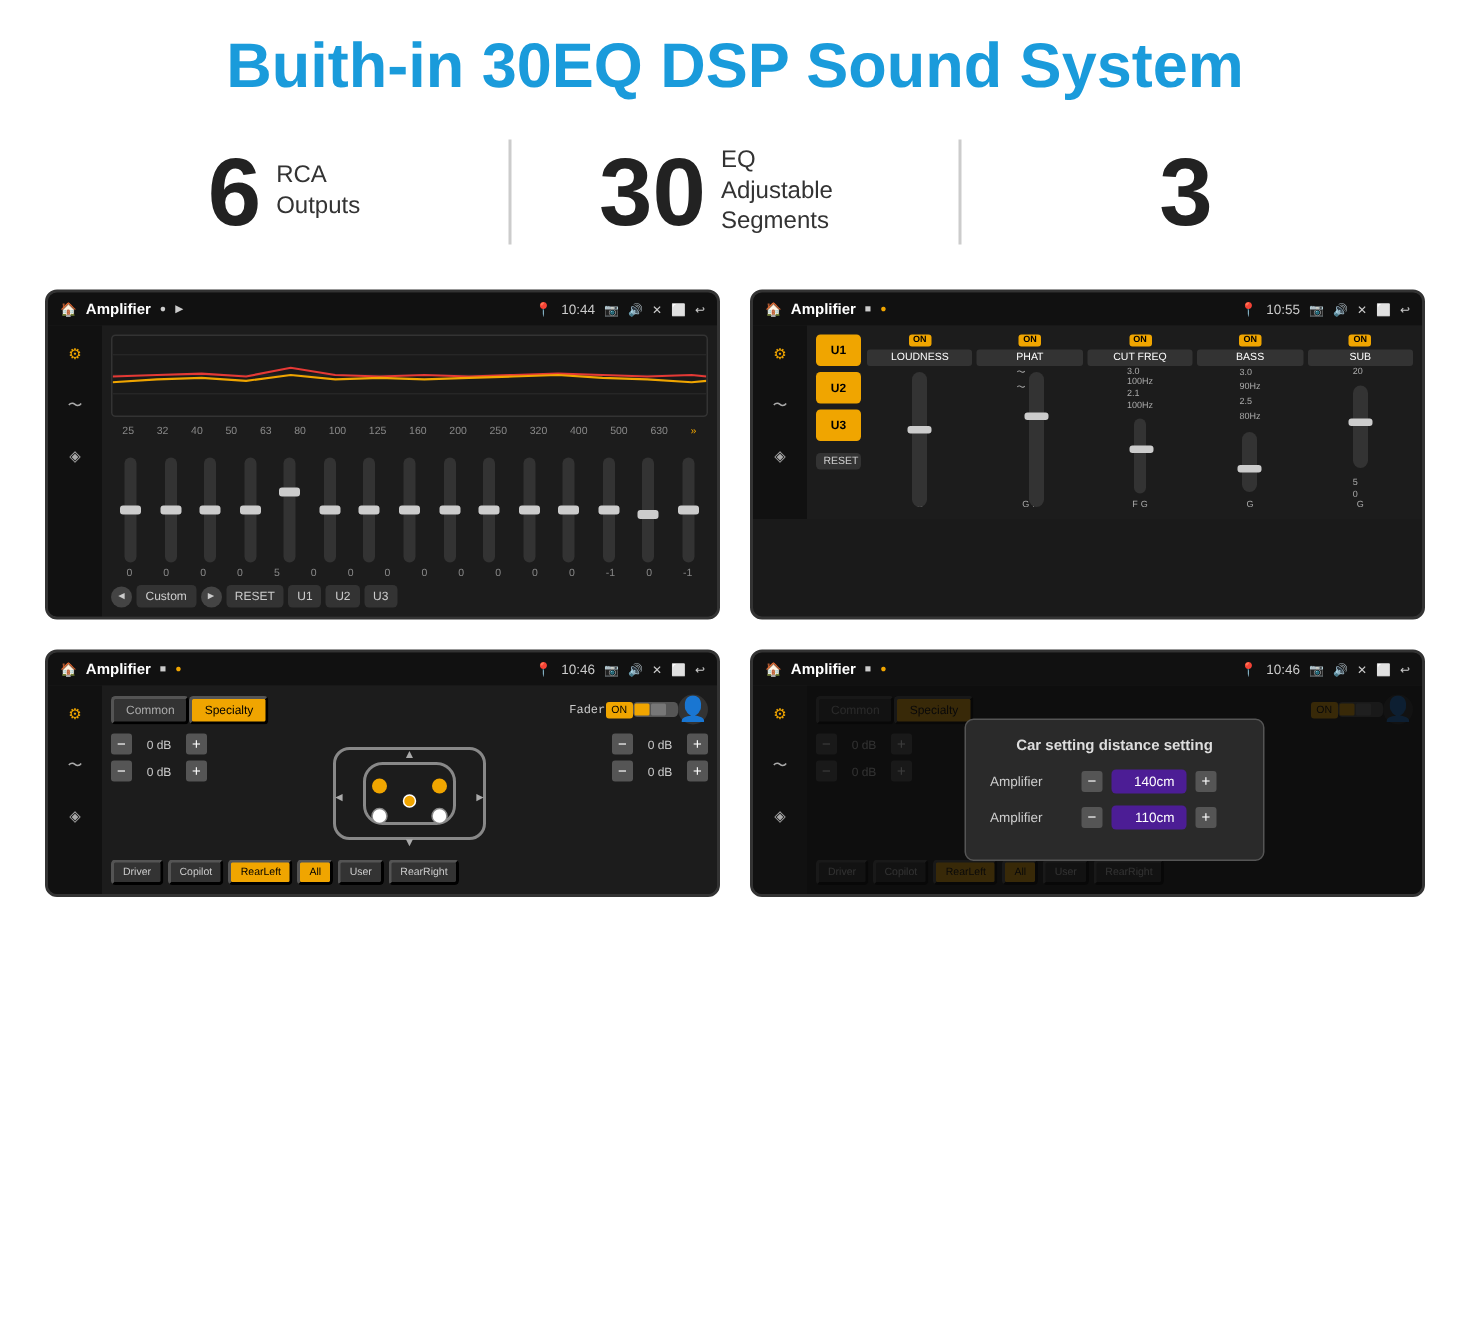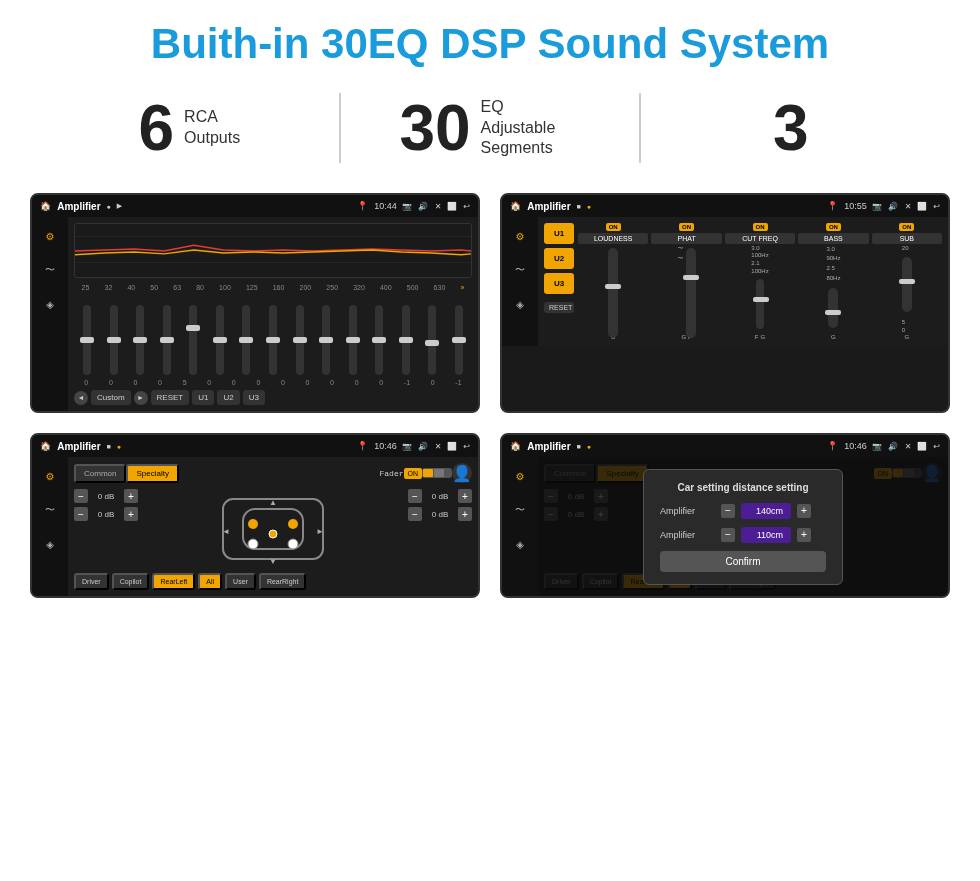--- a/index.html
+++ b/index.html
@@ -901,20 +901,19 @@
               <div class="db-btn">−</div>
               <div class="dialog-value">140cm</div>
               <div class="db-btn">+</div>
             </div>
             <div class="dialog-row">
               <label>Amplifier</label>
               <div class="db-btn">−</div>
               <div class="dialog-value">110cm</div>
               <div class="db-btn">+</div>
             </div>
-            <div class="confirm-btn">Confirm</div>
           </div>
         </div>
       </div>
     </div>
   </div>
 
 </div>
 
 </body></html>

